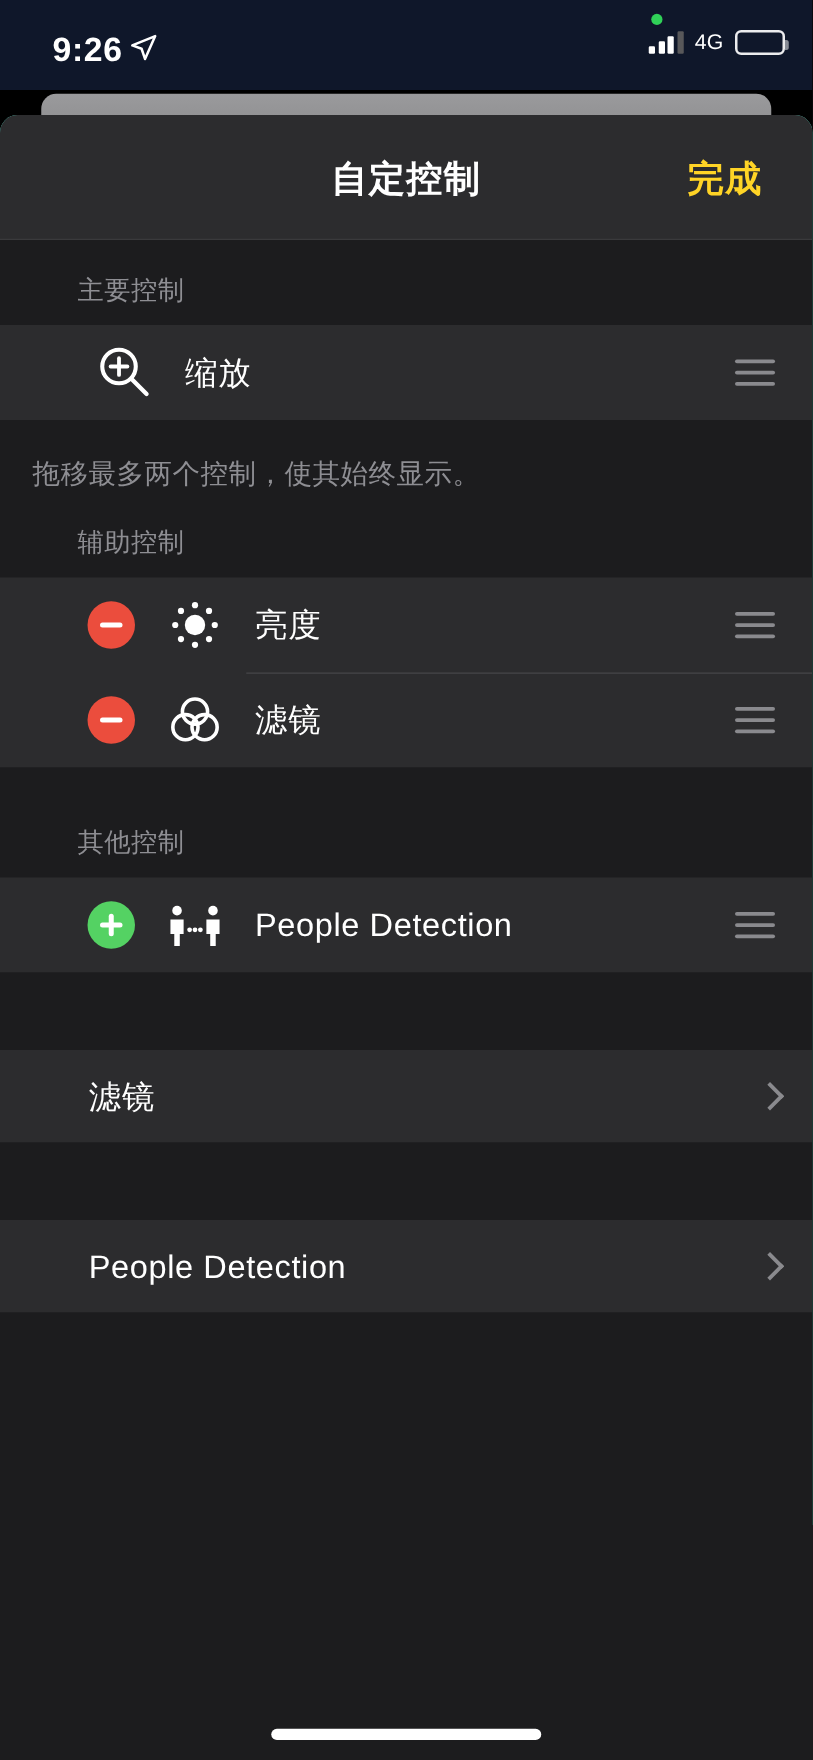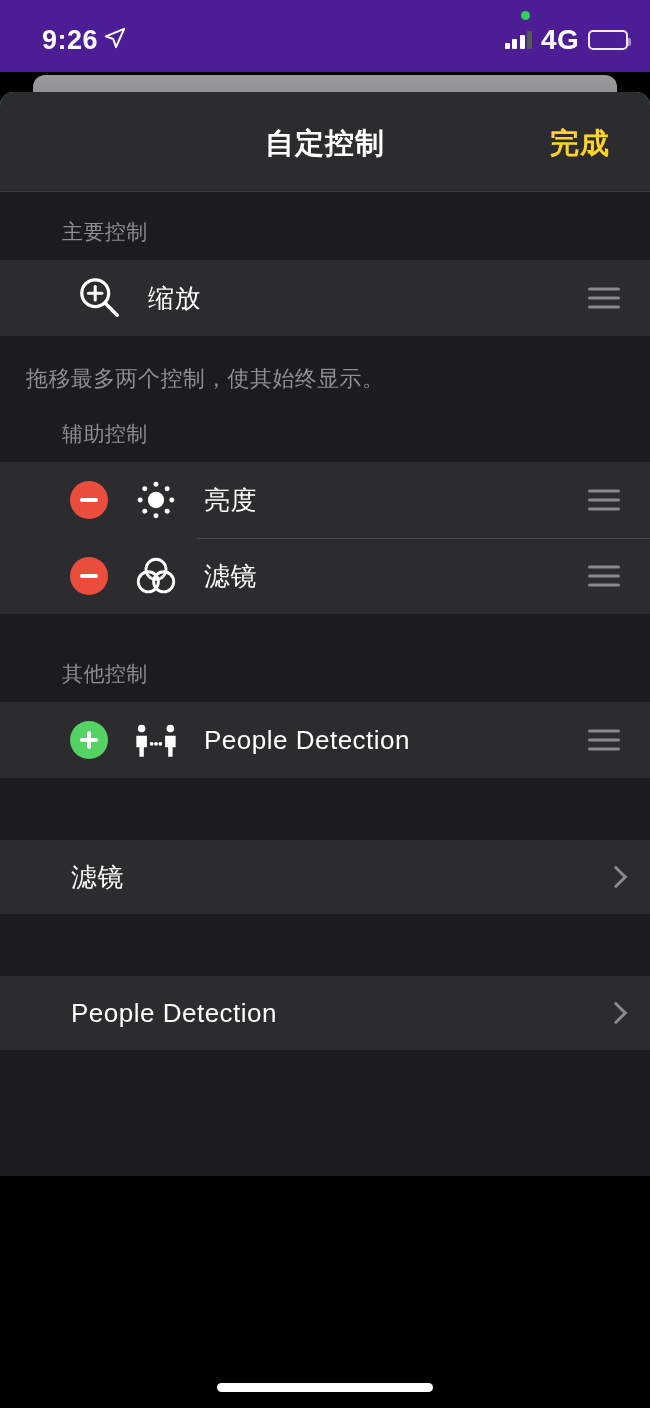--- a/index.html
+++ b/index.html
@@ -8,55 +8,55 @@
     width:650px; height:1408px;
     font-family:"Liberation Sans","DejaVu Sans",sans-serif;
     -webkit-font-smoothing:antialiased;
     overflow:hidden;
     position:relative;
   }
 
   
   .status-bar{
     position:absolute; top:0; left:0; width:650px; height:72px;
-    background:#4c1d95; color:#fff;
+    background:#0f172a; color:#fff;
   }
   .sb-time{
     position:absolute; left:42px; top:25px;
     font-size:27px; font-weight:600; letter-spacing:.5px;
   }
   .sb-loc{ position:absolute; left:104px; top:27px; width:22px; height:22px; }
   .sb-greendot{
     position:absolute; left:521px; top:11px; width:9px; height:9px;
     border-radius:50%; background:#30D158;
   }
   .sb-right{ position:absolute; right:22px; top:24px; display:flex; align-items:center; gap:9px; }
   .sig{ display:flex; align-items:flex-end; gap:2.5px; height:18px; }
   .sig i{ display:block; width:5px; background:#fff; border-radius:1px; }
   .sig i:nth-child(1){ height:6px; }
   .sig i:nth-child(2){ height:10px; }
   .sig i:nth-child(3){ height:14px; }
   .sig i:nth-child(4){ height:18px; background:#58585a; }
-  .net{ font-size:28px; font-weight:700; letter-spacing:.3px; }
+  .net{ font-size:17px; font-weight:400; letter-spacing:.3px; }
   .batt{ position:relative; width:40px; height:20px; border:2px solid rgba(255,255,255,.92);
          border-radius:5px; padding:2px; }
   .batt .fill{ height:100%; width:74%; background:#fff; border-radius:2px; }
   .batt .nub{ position:absolute; right:-5px; top:6px; width:3px; height:8px;
               background:rgba(255,255,255,.5); border-radius:0 2px 2px 0; }
 
   
   .behind-card{
     position:absolute; top:75px; left:33px; width:584px; height:40px;
     background:linear-gradient(#9a9a9c,#8a8a8c);
     border-radius:12px 12px 0 0;
   }
 
   
   .sheet{
-    position:absolute; top:92px; left:0; width:650px; height:1084px;
+    position:absolute; top:92px; left:0; width:650px; height:1316px;
     background:#5eead4; border-radius:14px 14px 0 0; overflow:hidden;
   }
 
   .navbar{
     position:relative; height:100px; background:#2c2c2e;
     border-bottom:1px solid #3a3a3c;
   }
   .nav-title{
     position:absolute; left:0; right:0; top:32px; text-align:center;
     color:#fff; font-size:29px; font-weight:600; letter-spacing:1px;

